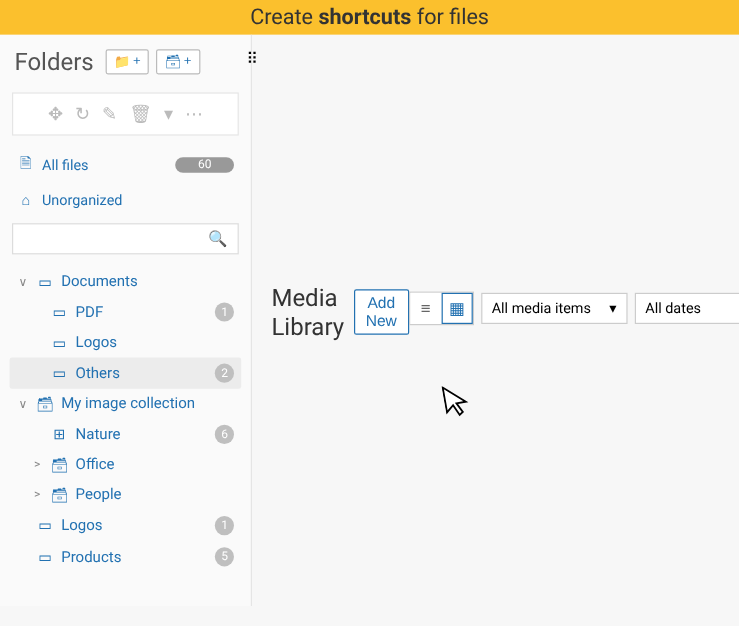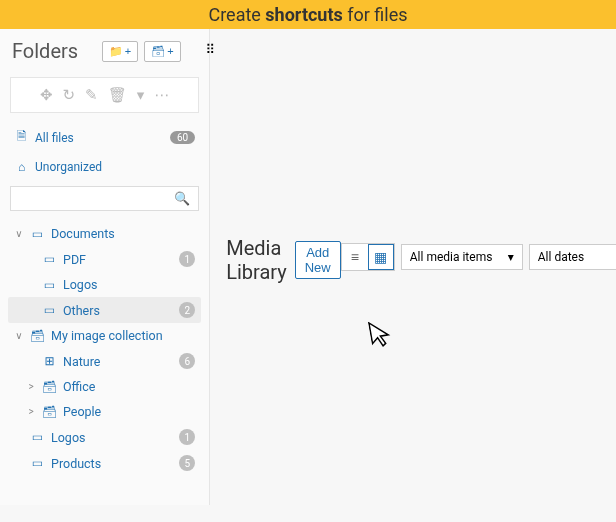--- a/index.html
+++ b/index.html
@@ -2,28 +2,28 @@
 <html><head>
 <meta charset="utf-8">
 <style>
 * { box-sizing: border-box; margin: 0; padding: 0; }
 body { font-family: -apple-system, BlinkMacSystemFont, "Segoe UI", Roboto, sans-serif; font-size: 13px; background: #f7f7f7; width: 616px; height: 522px; overflow: hidden; }
 .banner { background: #fbc02d; text-align: center; padding: 4px 0; font-size: 18px; color: #333; }
 .banner b { font-weight: 700; }
 .layout { display: flex; height: calc(100% - 46px); }
 .sidebar { width: 262px; background: #fafafa; border-right: 1px solid #e5e5e5; display: flex; flex-direction: column; position: relative; }
 .sidebar-header { display: flex; align-items: center; gap: 6px; padding: 10px 12px 8px; }
-.sidebar-title { font-size: 20px; font-weight: 400; flex: 0 0 auto; margin-right: 18px; color: #555; }
+.sidebar-title { font-size: 20px; font-weight: 400; flex: 0 0 auto; margin-right: 4px; color: #555; }
 .btn-mini { border: 1px solid #bbb; background: #fff; padding: 3px 6px; border-radius: 2px; color: #2271b1; font-size: 11px; cursor: pointer; display: flex; align-items: center; gap: 2px; }
 .splitter-handle { position: absolute; top: 6px; right: -10px; width: 18px; height: 28px; display: flex; align-items: center; justify-content: center; z-index: 2; }
 .toolbar { margin: 6px 10px 8px; background: #fff; border: 1px solid #e5e5e5; padding: 8px; display: flex; justify-content: center; gap: 10px; color: #bbb; font-size: 15px; }
 .toolbar span { cursor: pointer; }
 .pin-row { display: flex; align-items: center; justify-content: space-between; padding: 6px 14px; color: #2271b1; font-size: 12px; }
 .pin-row .pin-left { display: flex; gap: 6px; align-items: center; }
-.badge-dark { background: #999; color: #fff; font-size: 10px; padding: 1px 7px; border-radius: 9px; margin-left: 12px; }
+.badge-dark { background: #999; color: #fff; font-size: 10px; padding: 1px 19px; border-radius: 9px; margin-left: 12px; }
 .searchbox { margin: 6px 10px 8px; background: #fff; border: 1px solid #dcdcdc; display: flex; align-items: center; padding: 4px 8px; }
 .searchbox input { border: none; outline: none; flex: 1; font-size: 12px; }
 .search-ic { color: #999; font-size: 13px; }
 .tree { flex: 1; overflow-y: auto; padding: 2px 8px 10px 8px; color: #2271b1; }
 .tree-row { display: flex; align-items: center; padding: 5px 6px; font-size: 12.5px; border-radius: 2px; justify-content: space-between; }
 .tree-row.selected { background: #ececec; }
 .tr-left { display: flex; align-items: center; gap: 6px; }
 .exp { width: 10px; color: #888; font-size: 10px; display: inline-block; text-align: center; }
 .ic { width: 15px; text-align: center; color: #2271b1; font-size: 12px; }
 .badge { background: #bfbfbf; color: #fff; font-size: 10px; min-width: 16px; height: 16px; border-radius: 8px; display: inline-flex; align-items: center; justify-content: center; padding: 0 5px; }

